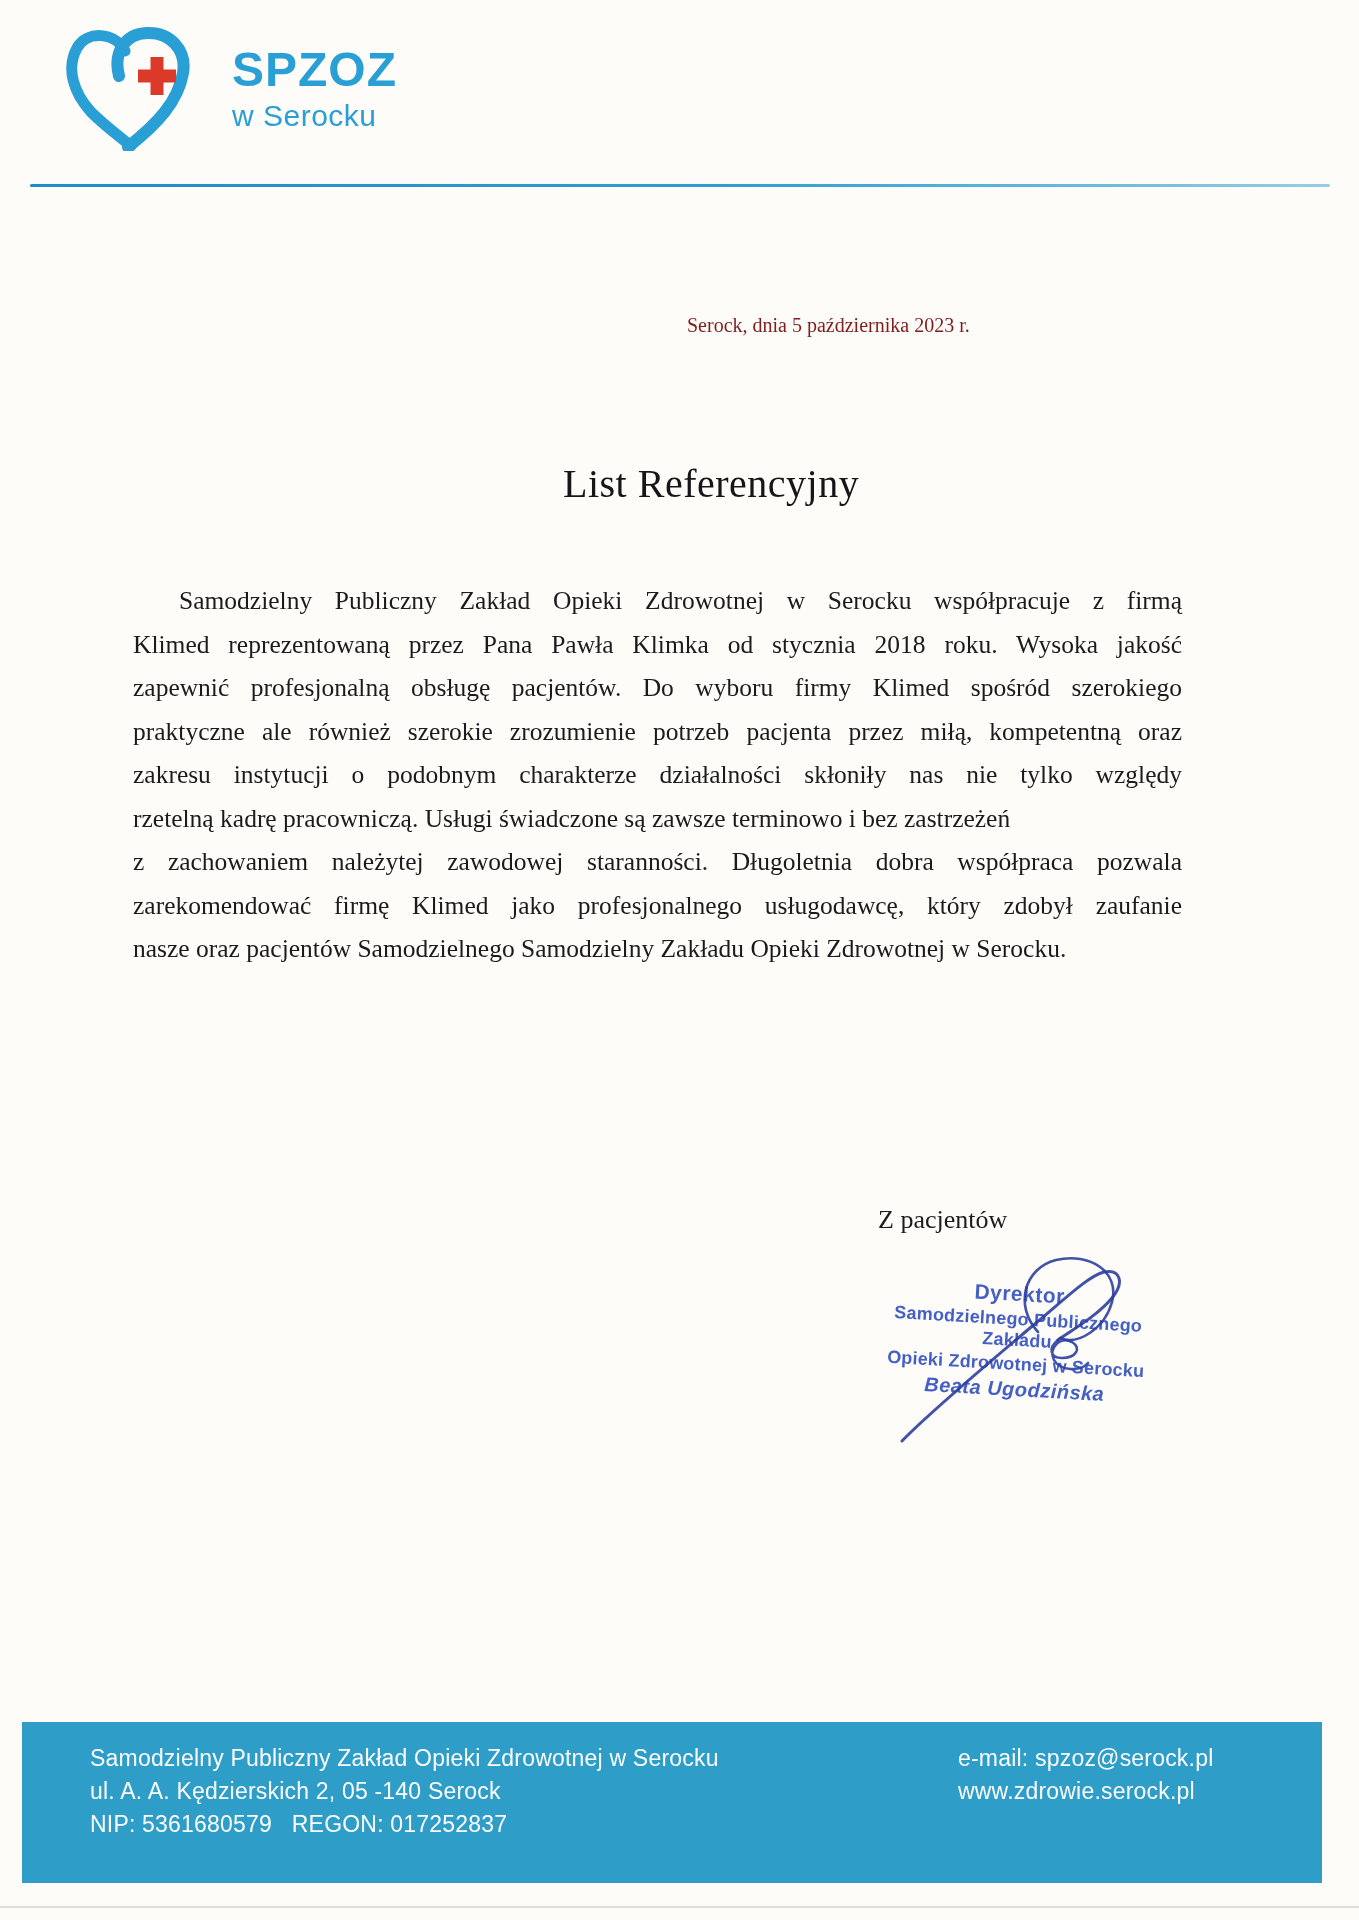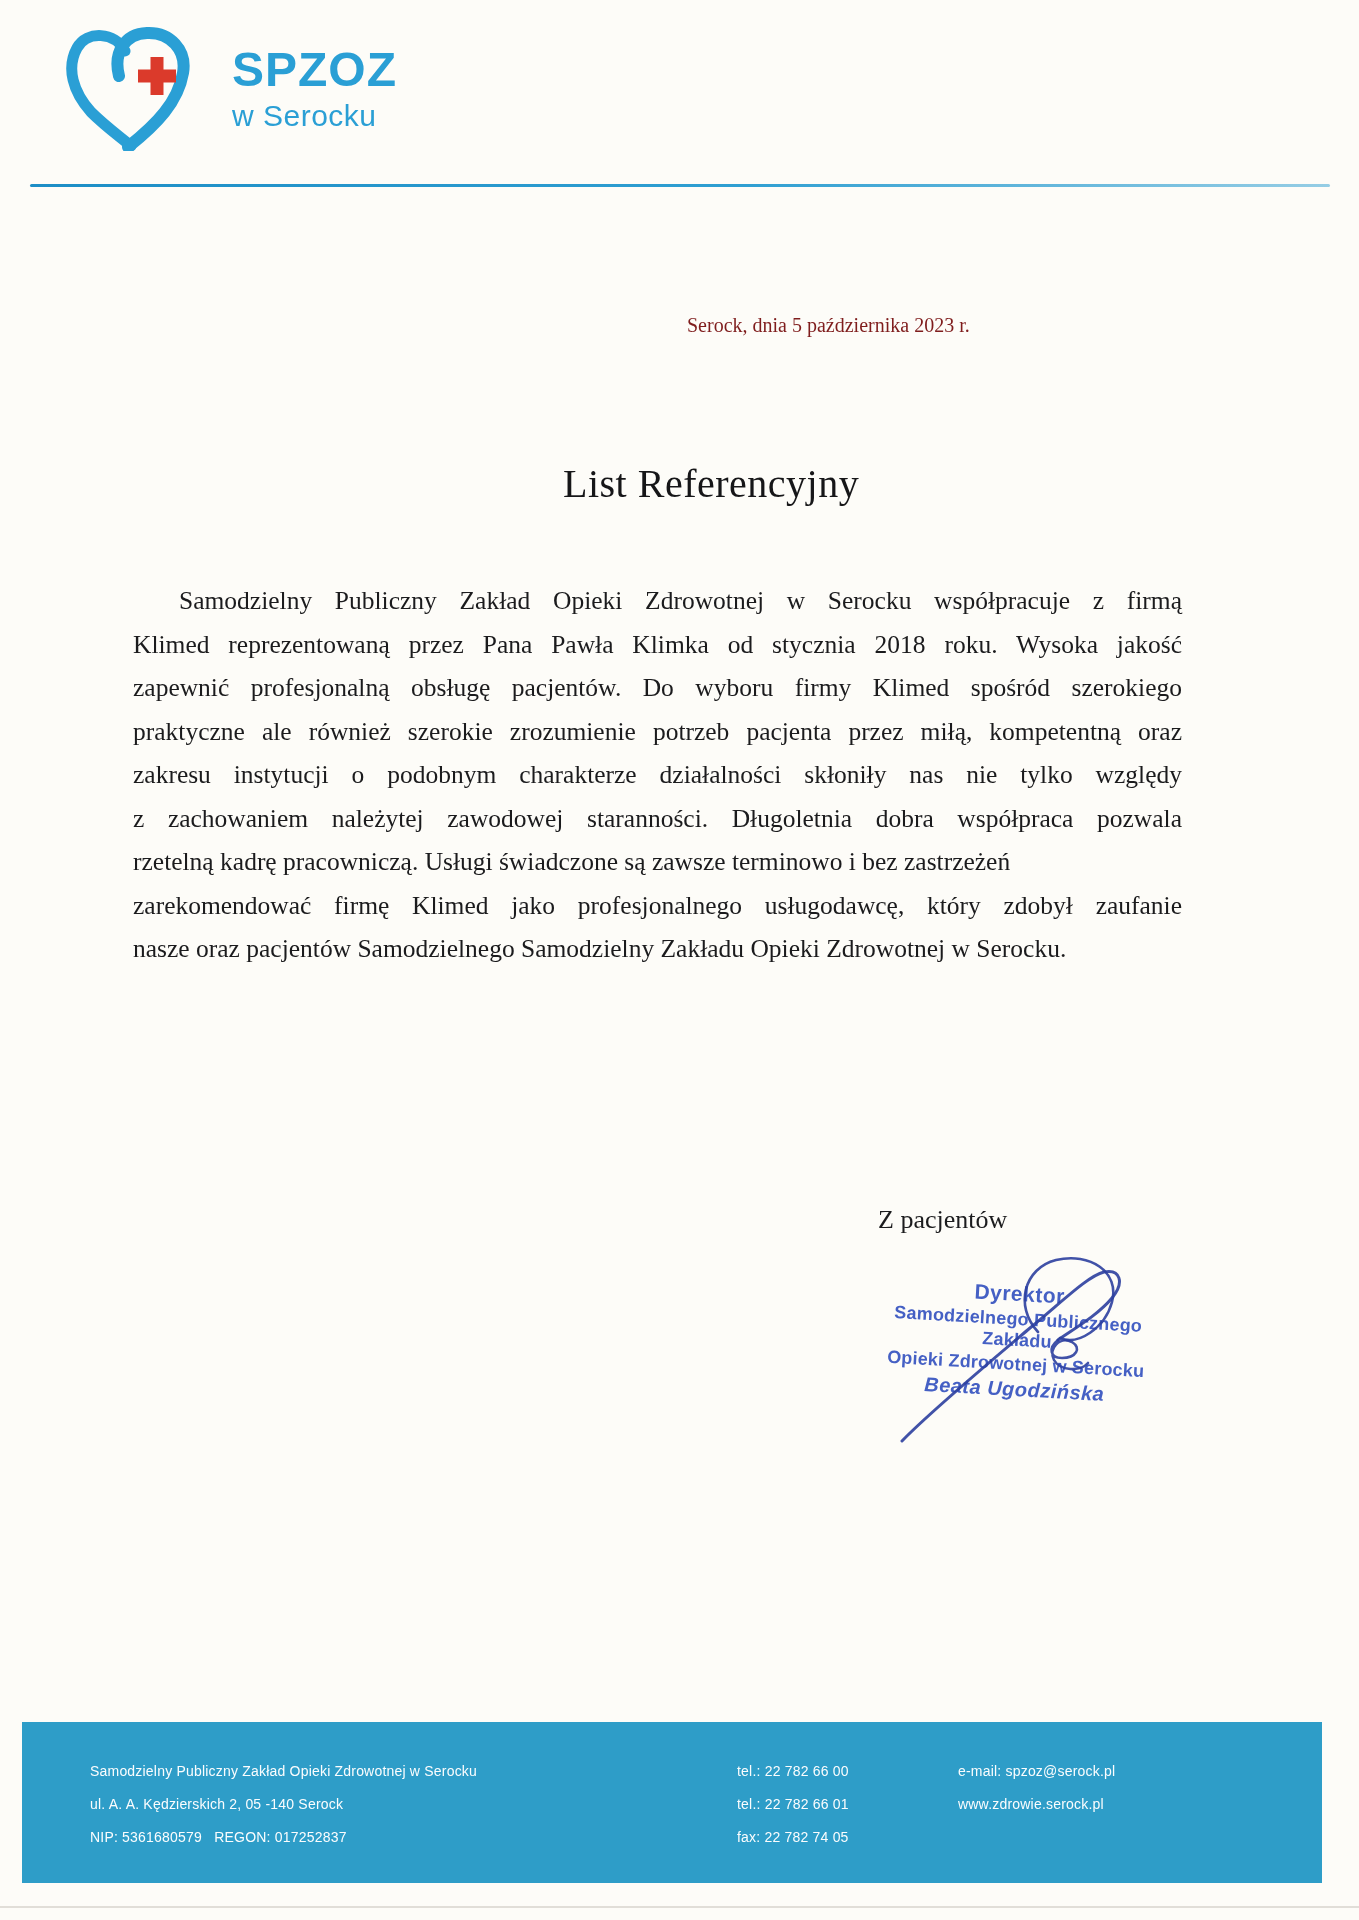--- a/index.html
+++ b/index.html
@@ -34,21 +34,21 @@
   }
   .stamp-line1{font-size:21px;font-weight:700;letter-spacing:0.5px;}
   .stamp-line2,.stamp-line3{font-size:18px;font-weight:700;margin-top:3px;letter-spacing:0.2px;}
   .stamp-line4{font-size:20px;font-weight:700;font-style:italic;margin-top:3px;letter-spacing:0.5px;}
   .signature-svg{position:absolute;left:0;top:0;pointer-events:none;}
   
   .footer-bar{
     position:absolute;left:22px;top:1722px;width:1300px;height:161px;
     background:#2e9dc8;color:#fbfdfe;font-family:"Liberation Sans",sans-serif;
   }
-  .footer-col{position:absolute;top:33px;font-size:14px;line-height:33px;font-weight:400;letter-spacing:0.2px;}
+  .footer-col{position:absolute;top:20px;font-size:23px;line-height:33px;font-weight:400;letter-spacing:0.2px;}
   .footer-col.c1{left:68px;}
   .footer-col.c2{left:715px;}
   .footer-col.c3{left:936px;}
   .scan-edge{position:absolute;left:0;top:1906px;width:1359px;height:2px;background:#d9d6d0;opacity:0.8;}
 </style>
 </head>
 <body>
 
 <div class="page">
 
@@ -70,22 +70,22 @@
   <div class="date-line">Serock, dnia 5 października 2023 r.</div>
 
   <div class="doc-title">List Referencyjny</div>
 
   <div class="body-block">
       <div class="body-line stretch indent">Samodzielny Publiczny Zakład Opieki Zdrowotnej w Serocku współpracuje z firmą</div>
       <div class="body-line stretch">Klimed reprezentowaną przez Pana Pawła Klimka od stycznia 2018 roku. Wysoka jakość</div>
       <div class="body-line stretch">zapewnić profesjonalną obsługę pacjentów. Do wyboru firmy Klimed spośród szerokiego</div>
       <div class="body-line stretch">praktyczne ale również szerokie zrozumienie potrzeb pacjenta przez miłą, kompetentną oraz</div>
       <div class="body-line stretch">zakresu instytucji o podobnym charakterze działalności skłoniły nas nie tylko względy</div>
+      <div class="body-line">rzetelną kadrę pracowniczą. Usługi świadczone są zawsze terminowo i bez zastrzeżeń</div>
       <div class="body-line stretch">z zachowaniem należytej zawodowej staranności. Długoletnia dobra współpraca pozwala</div>
-      <div class="body-line">rzetelną kadrę pracowniczą. Usługi świadczone są zawsze terminowo i bez zastrzeżeń</div>
       <div class="body-line stretch">zarekomendować firmę Klimed jako profesjonalnego usługodawcę,  który zdobył zaufanie</div>
       <div class="body-line">nasze oraz pacjentów Samodzielnego Samodzielny Zakładu Opieki Zdrowotnej w Serocku.</div>
     </div>
 
   <div class="closing">Z pacjentów</div>
 
   <div class="stamp">
     <div class="stamp-line1">Dyrektor</div>
     <div class="stamp-line2">Samodzielnego Publicznego Zakładu</div>
     <div class="stamp-line3">Opieki Zdrowotnej w Serocku</div>
@@ -100,25 +100,20 @@
     <path d="M1058 1340 C1048 1348 1050 1358 1062 1358 C1076 1358 1082 1348 1072 1342
              C1060 1336 1048 1348 1054 1360 C1060 1371 1080 1372 1088 1363" fill="none" stroke="#2c3f9f" stroke-width="2.6" stroke-linecap="round" opacity="0.9"></path>
   </svg>
 
   <div class="footer-bar">
     <div class="footer-col c1">
       <div>Samodzielny Publiczny Zakład Opieki Zdrowotnej w Serocku</div>
       <div>ul. A. A. Kędzierskich 2, 05 -140 Serock</div>
       <div>NIP: 5361680579&nbsp;&nbsp; REGON: 017252837</div>
     </div>
-    <div class="footer-col c2">
-      <div>tel.: 22 782 66 00</div>
-      <div>tel.: 22 782 66 01</div>
-      <div>fax: 22 782 74 05</div>
-    </div>
     <div class="footer-col c3">
       <div>e-mail: spzoz@serock.pl</div>
       <div>www.zdrowie.serock.pl</div>
     </div>
   </div>
 
   <div class="scan-edge"></div>
 </div>
 
 </body></html>

